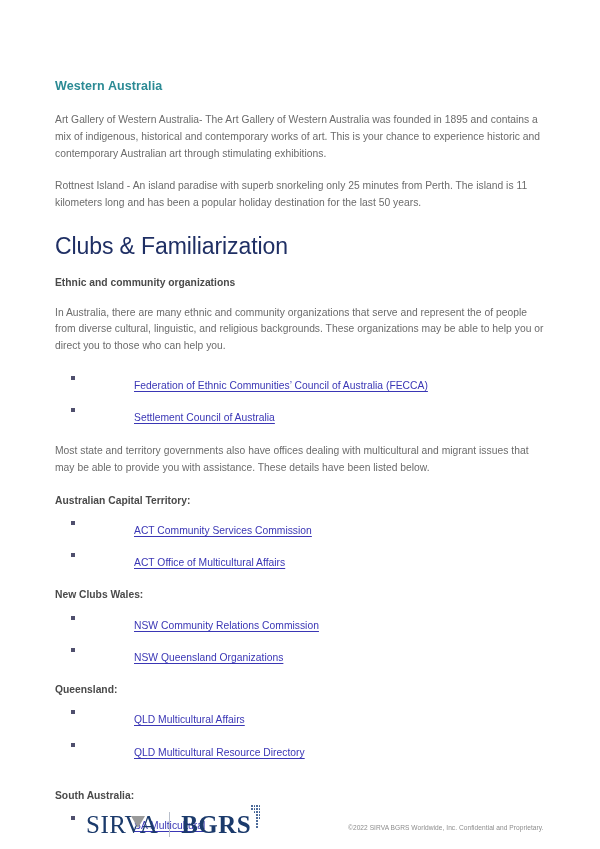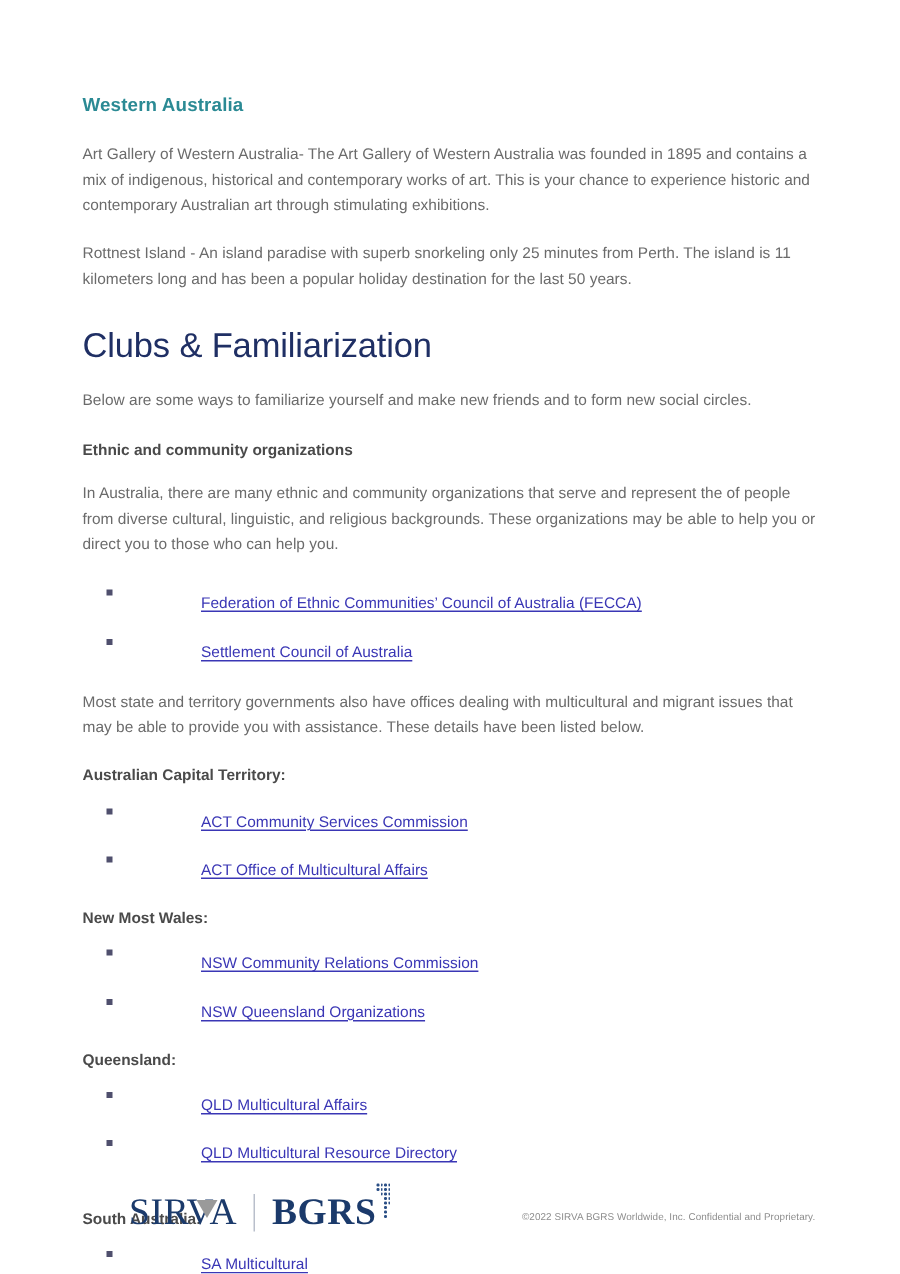--- a/index.html
+++ b/index.html
@@ -12,21 +12,21 @@
     height: 849px;
     position: relative;
     overflow: hidden;
     font-family: "Liberation Sans", sans-serif;
     color: #5a5a5a;
     -webkit-font-smoothing: antialiased;
   }
 
   .page {
     position: absolute;
-    left: 0; top: 0;
+    left: 0; top: 16px;
     width: 600px;
     height: 666px;
   }
 
   .content {
     position: absolute;
     left: 55px;
     top: 62px;
     width: 492px;
   }
@@ -204,21 +204,20 @@
   <div class="content">
 
     <h2 class="h-section">Western Australia</h2>
 
     <p class="body tight">Art Gallery of Western Australia- The Art Gallery of Western Australia was founded in 1895 and contains a mix of indigenous, historical and contemporary works of art. This is your chance to experience historic and contemporary Australian art through stimulating exhibitions.</p>
 
     <p class="body lead">Rottnest Island - An island paradise with superb snorkeling only 25 minutes from Perth. The island is 11 kilometers long and has been a popular holiday destination for the last 50 years.</p>
 
     <h1 class="h-title">Clubs &amp; Familiarization</h1>
 
-    <p class="body">Below are some ways to familiarize yourself and make new friends and to form new social circles.</p>
 
     <h3 class="h-sub">Ethnic and community organizations</h3>
 
     <p class="body">In Australia, there are many ethnic and community organizations that serve and represent the  of people from diverse cultural, linguistic, and religious backgrounds. These organizations may be able to help you or direct you to those who can help you.</p>
 
     <ul class="links">
       <li>
         <span class="sq-bullet"></span>
         <a class="doclink" href="#">Federation of Ethnic Communities’ Council of Australia (FECCA)</a>
       </li>
@@ -238,21 +237,21 @@
           <a class="doclink" href="#">ACT Community Services Commission</a>
         </li>
         <li>
           <span class="sq-bullet"></span>
           <a class="doclink" href="#">ACT Office of Multicultural Affairs</a>
         </li>
       </ul>
     </div>
 
     <div class="group">
-      <h4 class="h-state">New Most Wales:</h4>
+      <h4 class="h-state">New Clubs Wales:</h4>
       <ul class="links">
         <li>
           <span class="sq-bullet"></span>
           <a class="doclink" href="#">NSW Community Relations Commission </a>
         </li>
         <li>
           <span class="sq-bullet"></span>
           <a class="doclink" href="#">NSW Queensland Organizations </a>
         </li>
       </ul>

